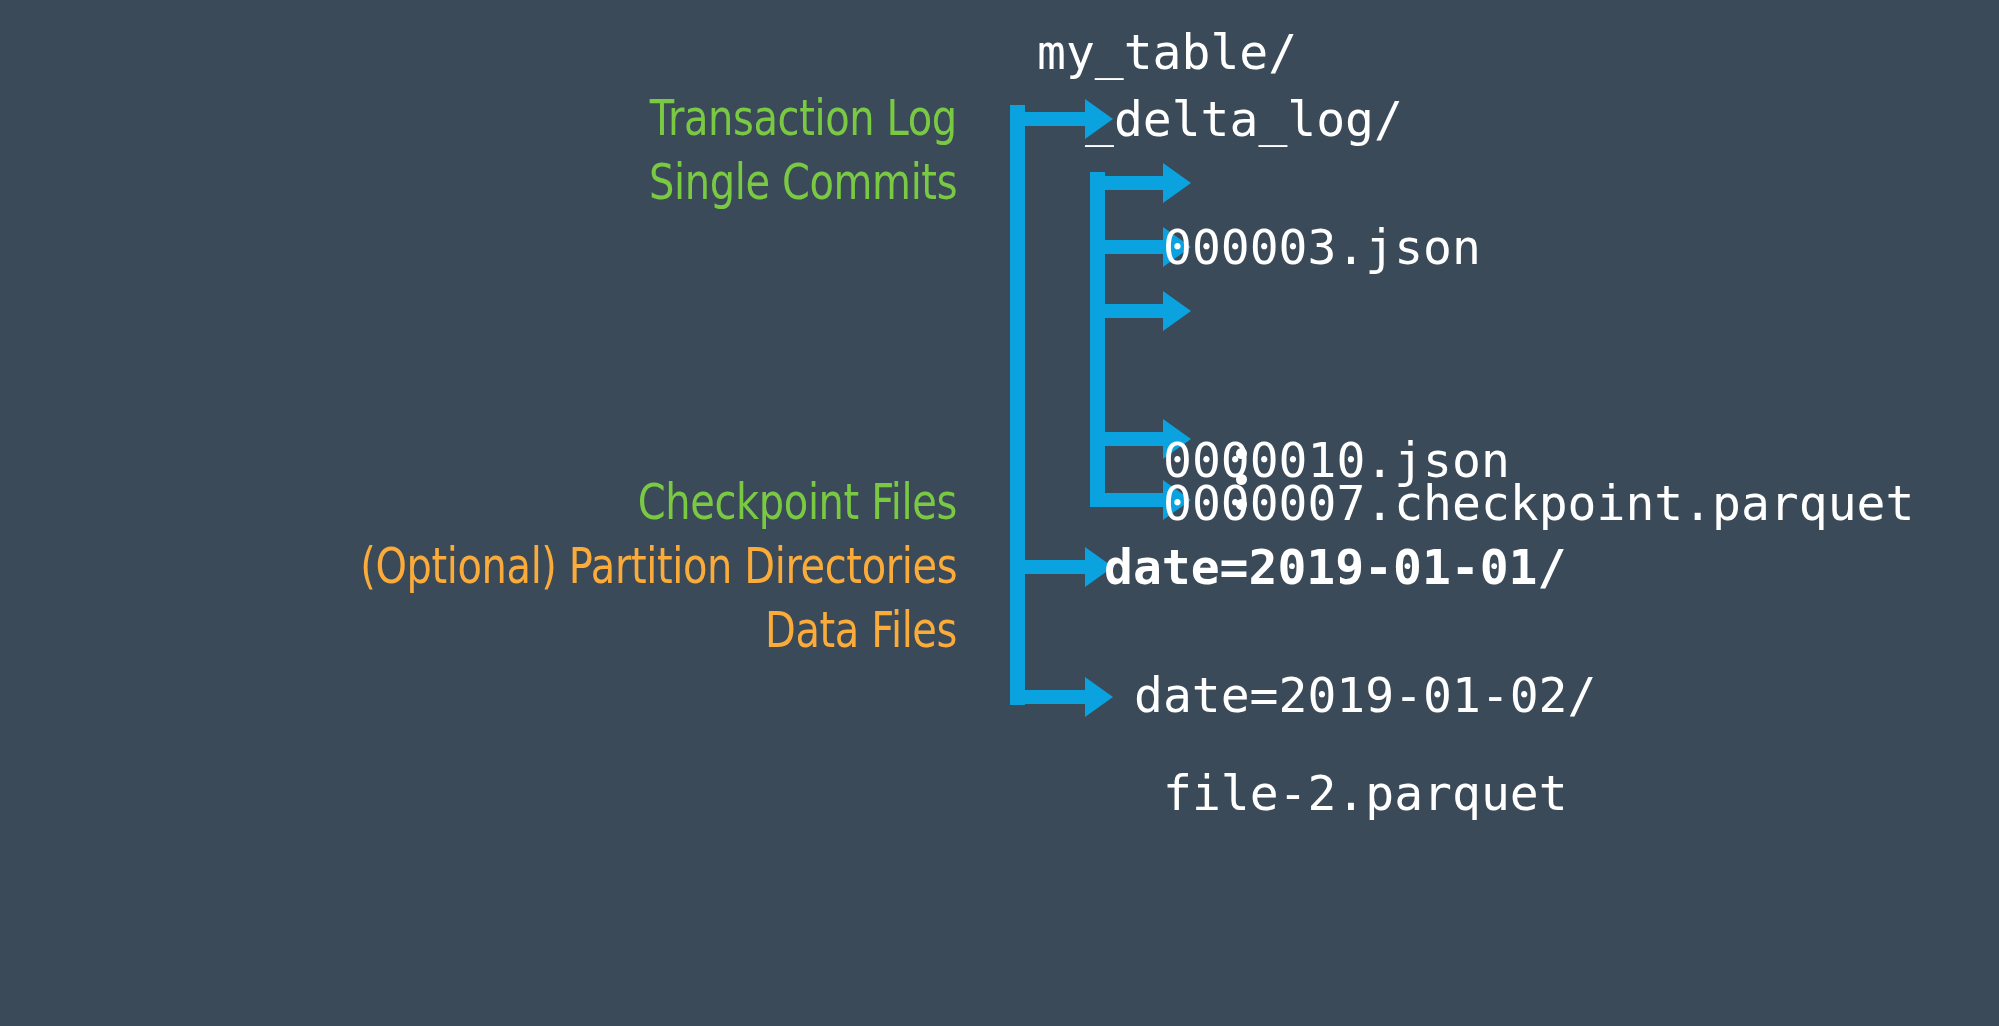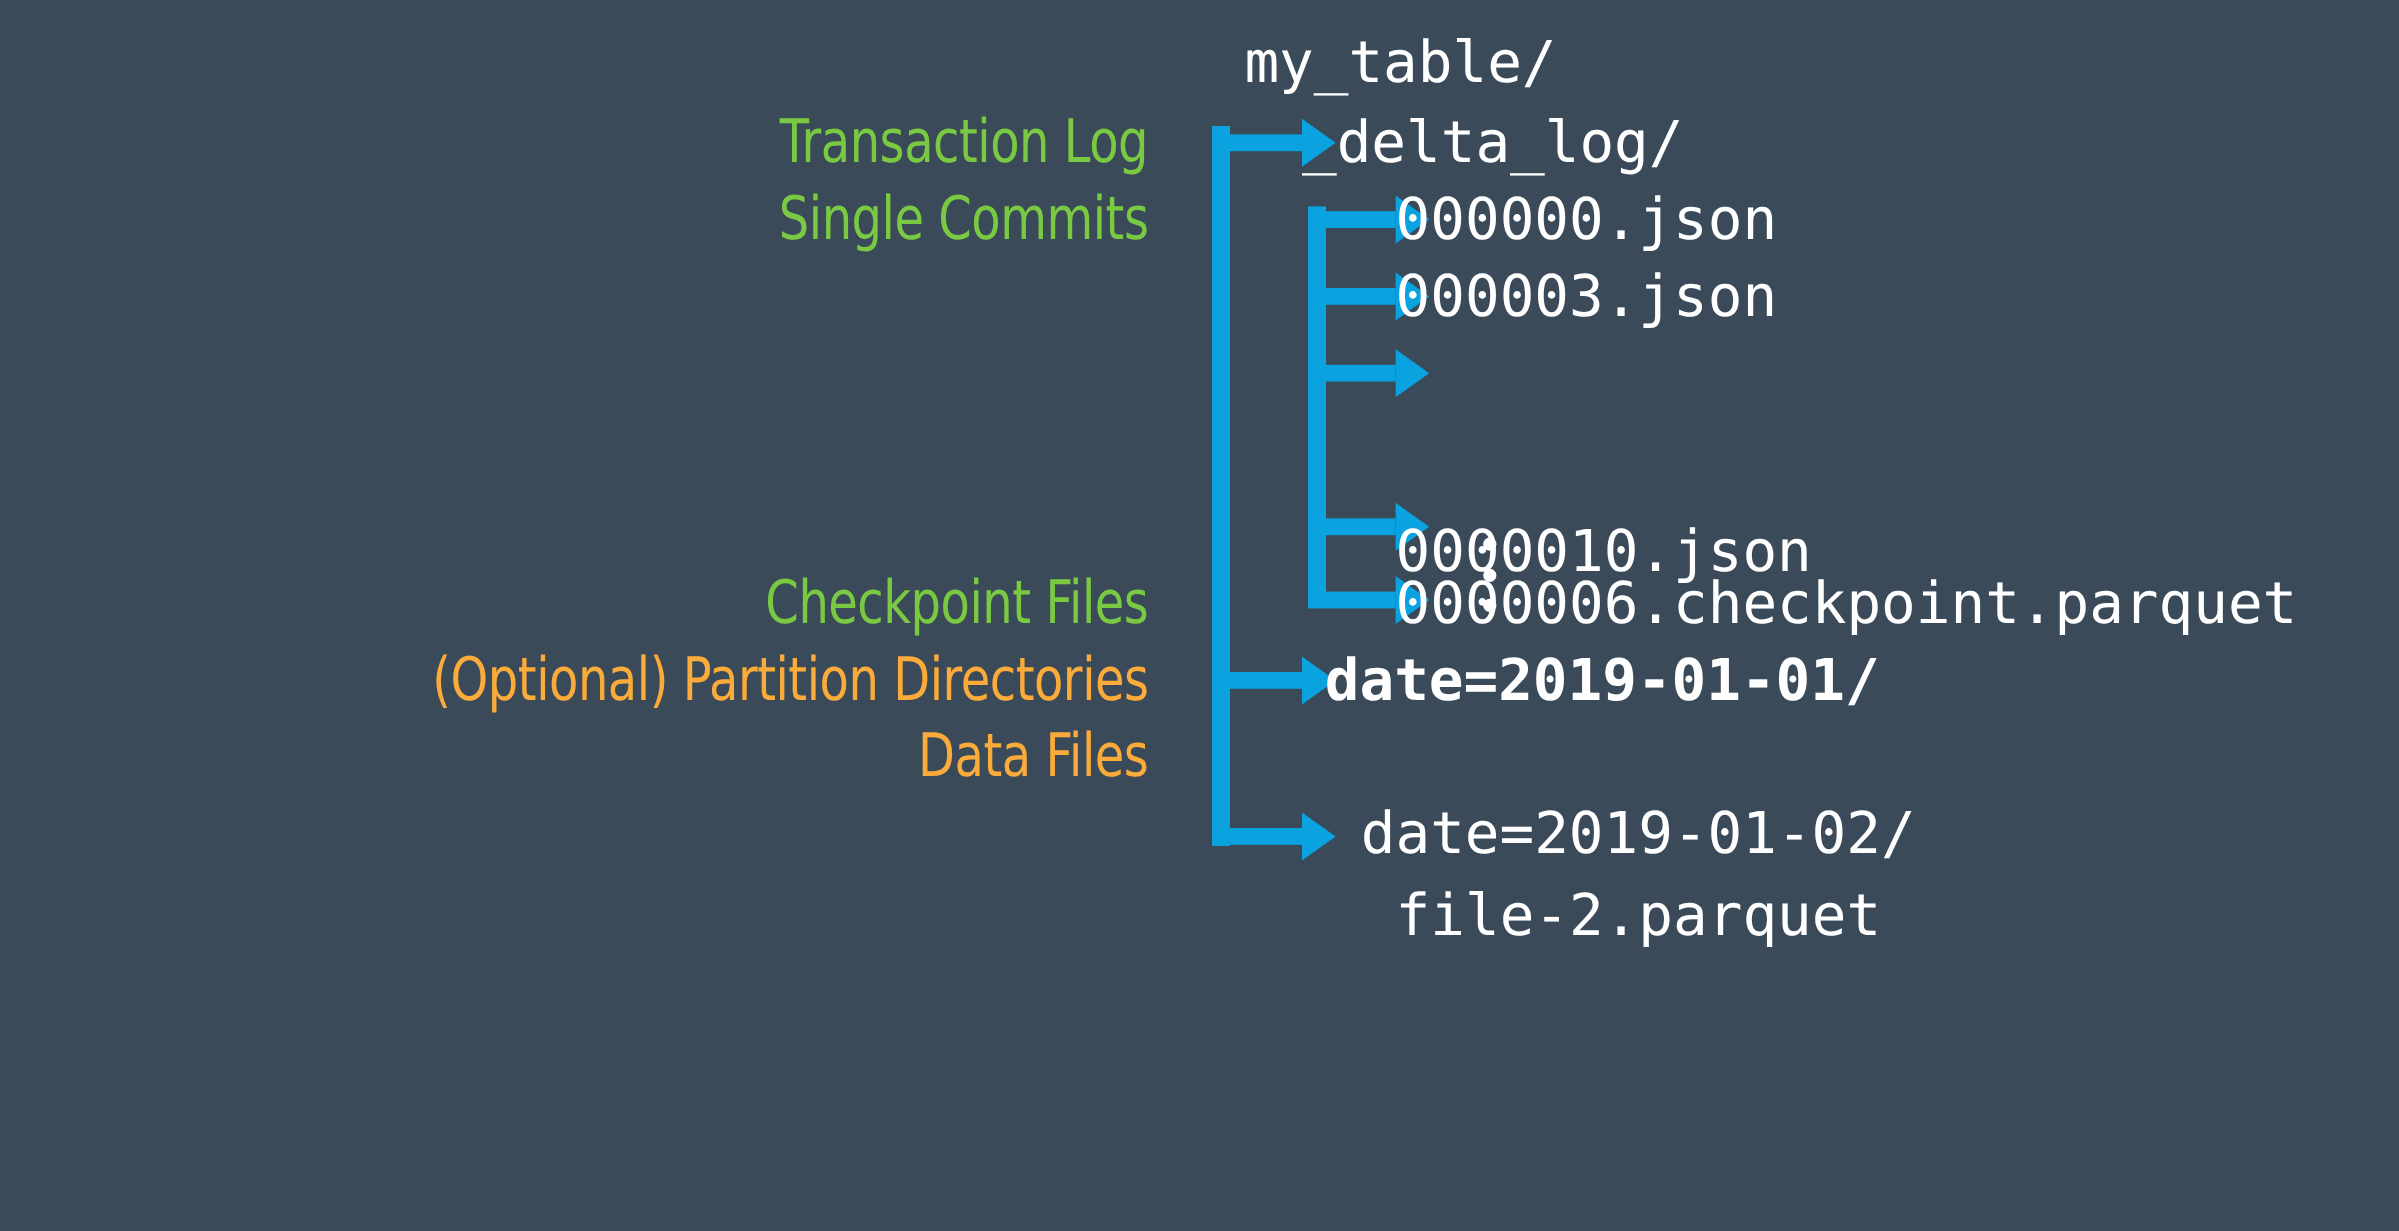--- a/index.html
+++ b/index.html
@@ -114,28 +114,27 @@
   <div class="arrowhead" style="left:1163px; top:480px;"></div>
 
   <div class="branch" style="left:1025px; top:560px; width:60px;"></div>
   <div class="arrowhead" style="left:1085px; top:547px;"></div>
 
   <div class="branch" style="left:1025px; top:690px; width:60px;"></div>
   <div class="arrowhead" style="left:1085px; top:677px;"></div>
 
   <div class="node" style="left:1037px; top:28px;">my_table/</div>
   <div class="node" style="left:1085px; top:95px;">_delta_log/</div>
-  <div class="node" style="left:1163px; top:159px;">000000.json</div>
   <div class="node" style="left:1163px; top:223px;">000003.json</div>
 
   <div class="vdots" style="left:1236px; top:448px; width:11px; height:62px;">
     <i></i>
       <i></i>
       <i></i>
   </div>
 
   <div class="node" style="left:1163px; top:436px;">0000010.json</div>
-  <div class="node" style="left:1163px; top:479px;">0000006.checkpoint.parquet</div>
+  <div class="node" style="left:1163px; top:479px;">0000007.checkpoint.parquet</div>
   <div class="node" style="left:1104px; top:543px;font-weight:bold;">date=2019-01-01/</div>
   <div class="node" style="left:1104px; top:671px;margin-left:30px;">date=2019-01-02/</div>
-  <div class="node" style="left:1163px; top:739px;">file-2.parquet</div>
+  <div class="node" style="left:1163px; top:769px;">file-2.parquet</div>
 
 </div>
 
 </body></html>

